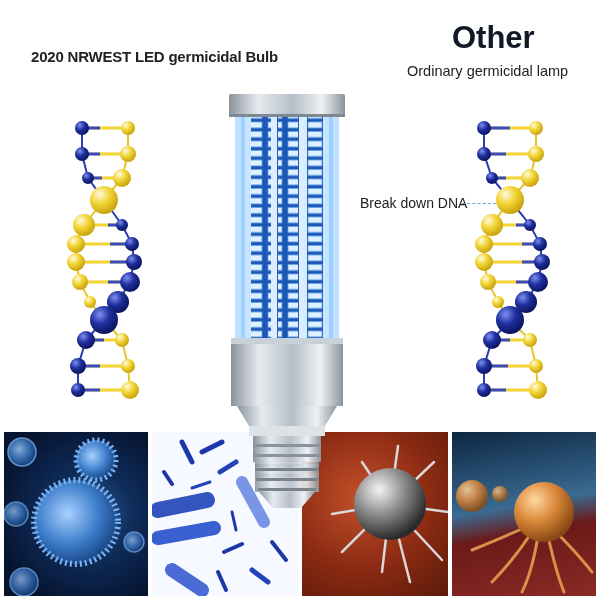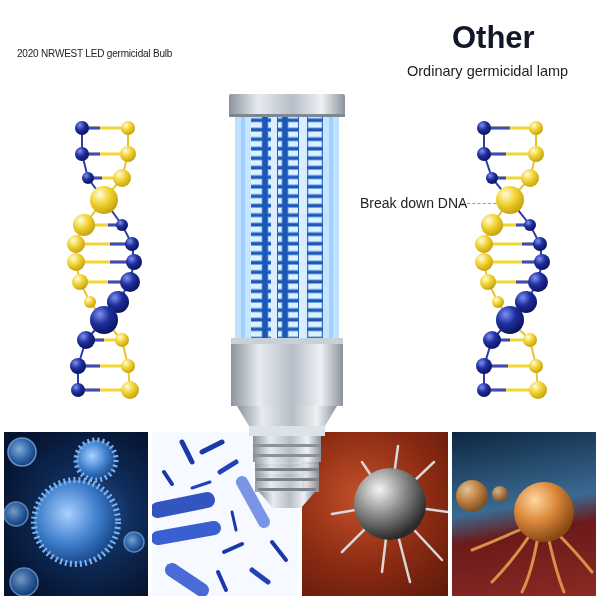--- a/index.html
+++ b/index.html
@@ -1,18 +1,18 @@
 <!DOCTYPE html>
 <html><head>
 <meta charset="utf-8">
 <style>
   html,body{margin:0;padding:0;background:#fff;}
   body{width:600px;height:600px;position:relative;overflow:hidden;font-family:"Liberation Sans",sans-serif;}
   .abs{position:absolute;}
-  .left-title{left:17px;top:48px;font-size:10px;color:#222;letter-spacing:-0.2px;}
+  .left-title{left:31px;top:48px;font-size:15px;color:#222;letter-spacing:-0.2px;font-weight:bold;}
   .right-heading{left:452px;top:20px;font-size:31px;font-weight:bold;color:#111827;font-family:Liberation Sans, sans-serif;}
   .right-sub{left:407px;top:63px;font-size:14.5px;color:#222;text-align:right;}
   .dna-label{left:360px;top:195px;font-size:14px;color:#222;}
   .leader{left:462px;top:203px;width:50px;border-top:1px dashed #7a9cc4;}
   svg{position:absolute;}
   .panel{position:absolute;top:432px;height:164px;overflow:hidden;}
 </style>
 </head>
 <body>
 

